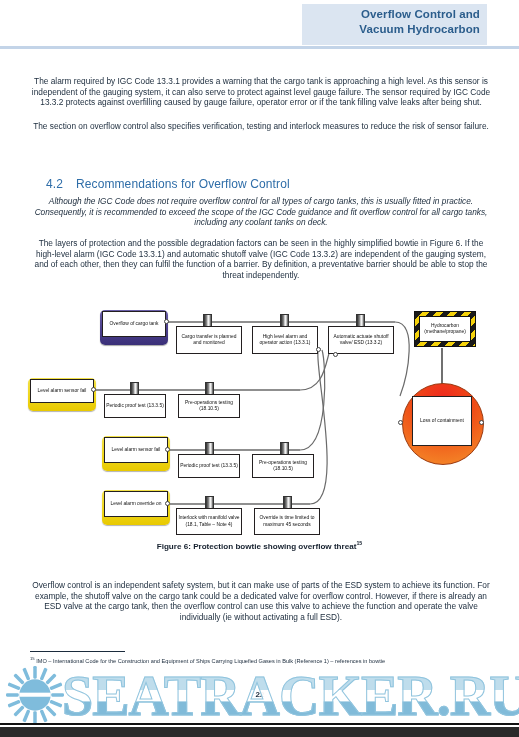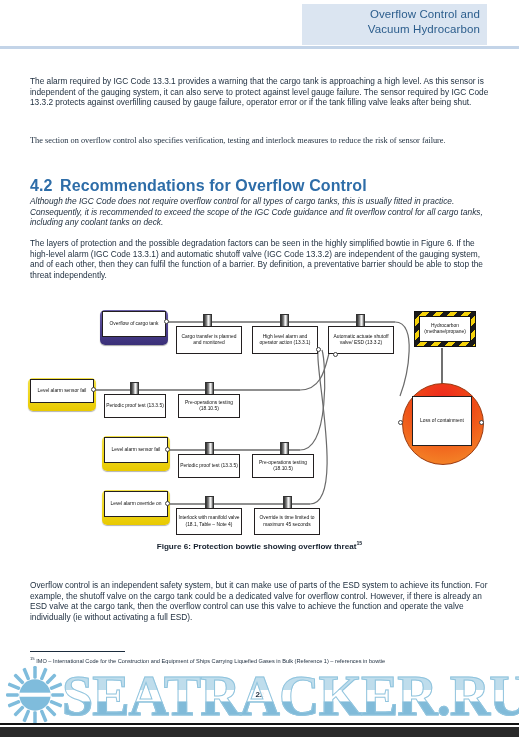--- a/index.html
+++ b/index.html
@@ -15,38 +15,38 @@
   .hdr-box{
     position:absolute;left:302px;top:4px;width:185px;height:41px;
     background:#dbe5f1;
   }
   .hdr-title{
     position:absolute;left:302px;top:7px;width:178px;
     text-align:right;
     font-size:11.5px;line-height:15px;color:#2b5d8c;font-weight:400;
     letter-spacing:.1px;
   }
-  .hdr-title span{display:block;}
+  .hdr-title span{display:block;font-weight:bold;}
   .hdr-rule{
     position:absolute;left:0;top:46px;width:519px;height:3px;
     background:#c3d4e8;
   }
 
   
   .txt{
     position:absolute;
     font-size:8.3px;line-height:10.6px;
     color:#1b2b3c;
-    text-align:left;
+    text-align:center;
   }
   .p1{left:30px;top:76px;width:462px;}
-  .p2{left:30px;top:136px;width:462px;font-family:Liberation Serif, serif;}
+  .p2{left:30px;top:121px;width:462px;}
   .h2{
-    position:absolute;left:30px;top:177px;width:400px;
-    font-size:16px;font-weight:bold;color:#2e6da8;letter-spacing:.1px;
+    position:absolute;left:46px;top:177px;width:400px;
+    font-size:12px;font-weight:normal;color:#2e6da8;letter-spacing:.1px;
   }
   .h2 .num{display:inline-block;width:30px;}
   .p3{left:30px;top:196px;width:462px;font-style:italic;}
   .p4{left:30px;top:238px;width:462px;}
   .p5{left:30px;top:570px;width:462px;}
   .p6{left:30px;top:580px;width:462px;}
 
   .fig-cap{
     position:absolute;left:0;top:540px;width:519px;text-align:center;
     font-size:8.1px;font-weight:bold;color:#15202e;

